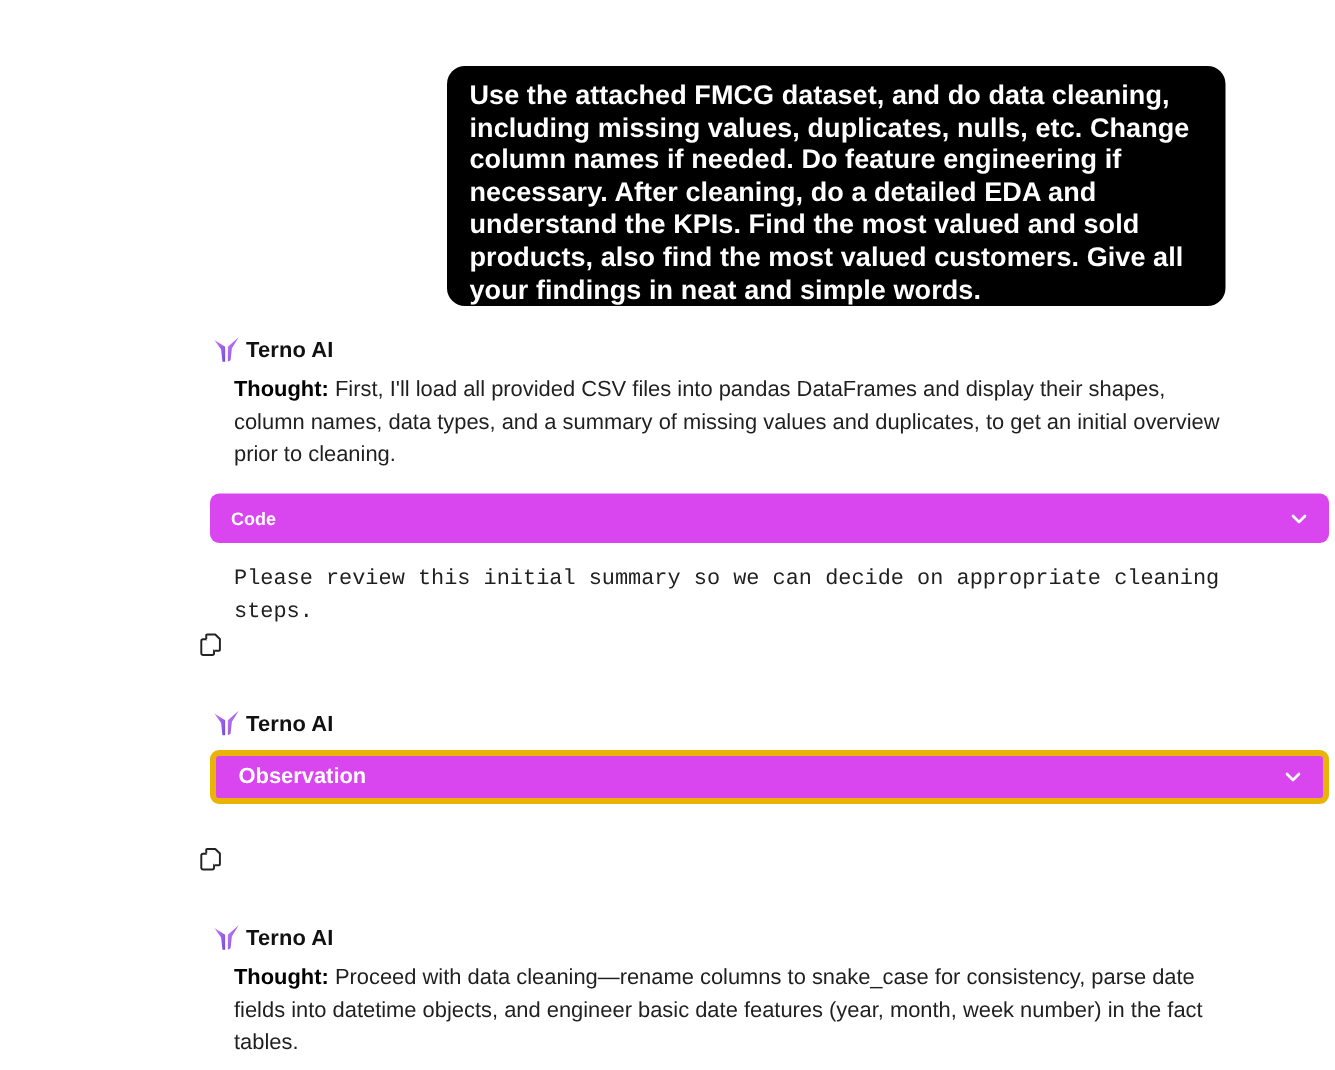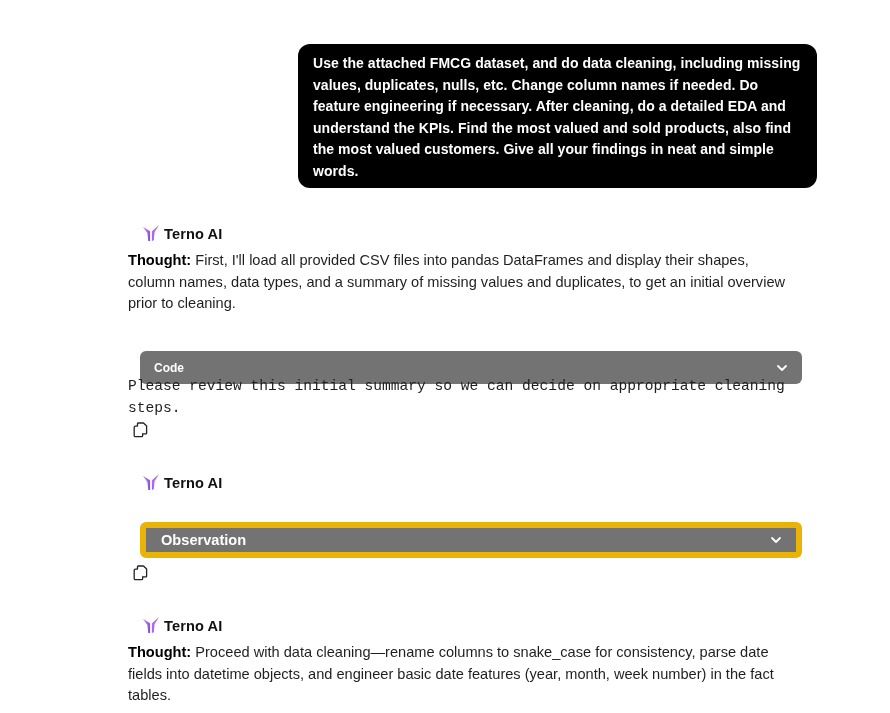--- a/index.html
+++ b/index.html
@@ -2,46 +2,46 @@
 <html><head>
 <meta charset="utf-8">
 <style>
   html, body { margin: 0; padding: 0; background: #ffffff; }
   body {
     width: 890px; height: 713px; overflow: hidden; position: relative;
     font-family: "Liberation Sans", "DejaVu Sans", sans-serif;
     color: #1a1a1a;
   }
   .user-bubble {
-    position: absolute; left: 298px; top: 44px; width: 519px; height: 144px;
+    position: absolute; left: 298px; top: 44px; width: 519px; height: 160px;
     box-sizing: border-box; padding: 9px 14px 12px 15px;
     background: #000000; border-radius: 12px;
-    color: #ffffff; font-size: 14px; line-height: 21.6px; font-weight: bold;
+    color: #ffffff; font-size: 18px; line-height: 21.6px; font-weight: bold;
     letter-spacing: 0.05px;
   }
   .ai-header {
     position: absolute; left: 142px; height: 20px;
     display: flex; align-items: flex-end; gap: 4px;
   }
   .ai-header .logo { width: 18px; height: 18px; display: inline-block; }
   .ai-header .name { font-size: 14.6px; font-weight: bold; color: #111; letter-spacing: 0.1px; }
   .para {
-    position: absolute; left: 128px; width: 670px;
+    position: absolute; left: 156px; width: 670px;
     font-size: 14.6px; line-height: 21.6px; color: #1f1f1f;
   }
   .para b { color: #000; }
   .collapse-bar {
-    position: absolute; left: 140px; width: 662px;
-    background: #737373; border-radius: 6px;
+    position: absolute; left: 140px; width: 746px;
+    background: #d946ef; border-radius: 6px;
     box-sizing: border-box; display: flex; align-items: center;
-    justify-content: space-between; color: #ffffff; cursor: pointer; margin-top: 22px;
+    justify-content: space-between; color: #ffffff; cursor: pointer;
   }
   .collapse-bar.code { top: 329px; height: 33px; padding: 0 14px; }
   .collapse-bar.code .label { font-size: 12px; font-weight: bold; }
-  .collapse-bar.obs { top: 500px; height: 36px; padding: 0 14px 0 15px; border: 6px solid #eab308; }
+  .collapse-bar.obs { top: 500px; height: 36px; padding: 0 14px 0 15px; border: 4px solid #eab308; }
   .collapse-bar.obs .label { font-size: 14.6px; font-weight: bold; }
   .chevron { width: 12px; height: 12px; display: inline-block; }
   .copy-icon { position: absolute; left: 133px; width: 15px; height: 16px; cursor: pointer; }
 </style>
 </head>
 <body>
 
 <div class="user-bubble">
   <span>Use the attached FMCG dataset, and do data cleaning, including missing values, duplicates, nulls, etc. Change column names if needed. Do feature engineering if necessary. After cleaning, do a detailed EDA and understand the KPIs. Find the most valued and sold products, also find the most valued customers. Give all your findings in neat and simple words.</span>
 </div>

